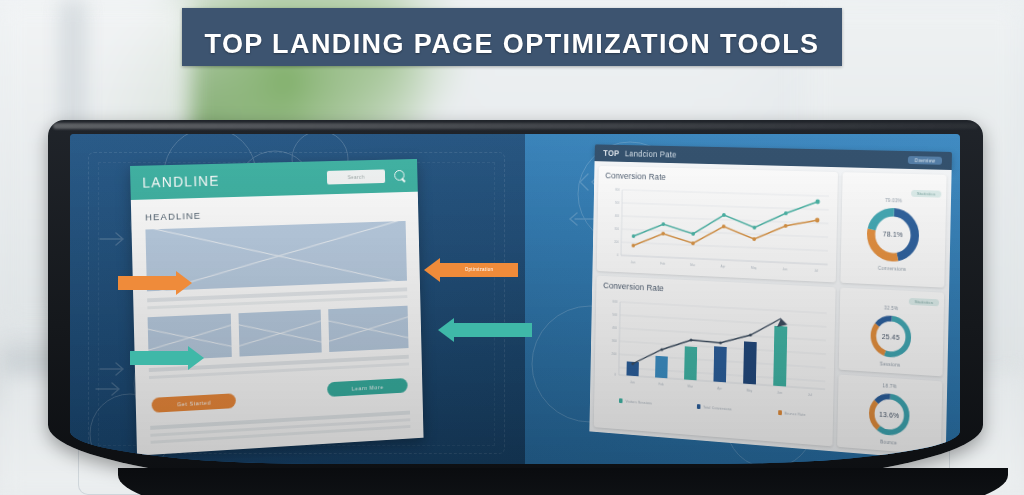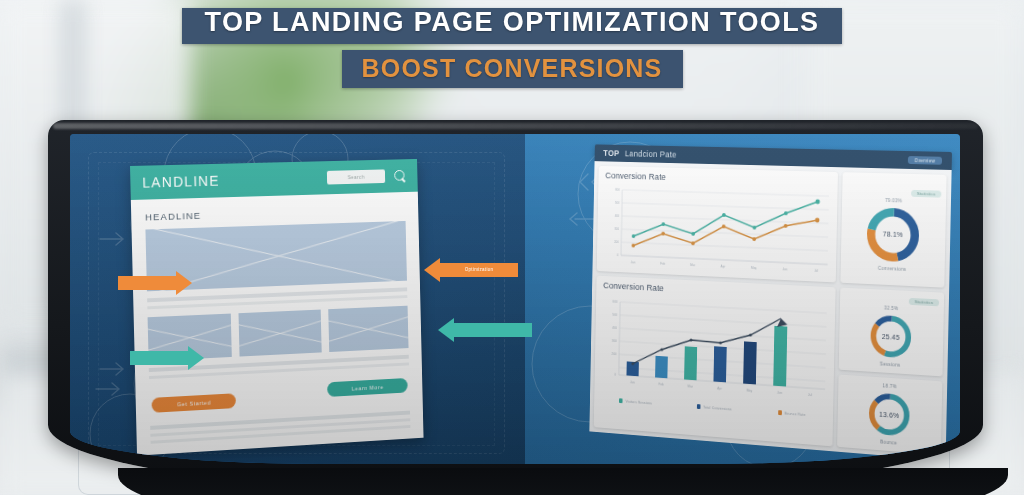--- a/index.html
+++ b/index.html
@@ -27,21 +27,21 @@
   .bg-desk{position:absolute;left:0;top:345px;width:230px;height:60px;background:#c9d0d4;filter:blur(12px);opacity:.9;}
   .bg-right{position:absolute;right:0;top:0;width:220px;height:380px;
     background:linear-gradient(180deg,#f0f3f4,#dde2e4);filter:blur(12px);opacity:.9;}
   .bg-bottom{position:absolute;left:0;bottom:0;width:1024px;height:120px;
     background:linear-gradient(180deg,#e3e7e9,#eceff0);filter:blur(10px);}
 
   
   .title-wrap{position:absolute;left:0;top:8px;width:1024px;text-align:center;z-index:40;}
   .banner{display:inline-block;background:#3d5470;
      box-shadow:0 1px 3px rgba(0,0,0,.30);}
-  .banner-main{padding:1px 22px 8px;}
+  .banner-main{padding:23px 22px 8px;}
   .banner-main .t{color:#ffffff;font-size:27px;letter-spacing:1.4px;font-weight:700;
      text-shadow:0 1px 2px rgba(0,0,0,.35);line-height:1;white-space:nowrap;}
   .banner-sub{padding:6px 20px 7px;margin-top:6px;background:#3c5370;}
   .banner-sub .t{color:#e2923f;font-size:25px;letter-spacing:1.2px;font-weight:700;
      text-shadow:0 1px 2px rgba(0,0,0,.30);line-height:1;white-space:nowrap;}
 
   
   .laptop{position:absolute;left:48px;top:120px;width:935px;height:375px;z-index:20;}
   .bezel{position:absolute;left:0;top:0;width:935px;height:372px;
     background:linear-gradient(180deg,#20242a 0%,#15181c 55%,#0c0e11 100%);
@@ -152,23 +152,20 @@
   <div class="bg-win"></div>
   <div class="bg-win-bar"></div>
   <div class="bg-desk"></div>
   <div class="bg-right"></div>
   <div class="bg-bottom"></div>
 
   <div class="title-wrap">
     <div class="banner banner-main">
       <div class="t">TOP LANDING PAGE OPTIMIZATION TOOLS</div>
     </div><br>
-    <div class="banner banner-sub">
-      <div class="t">BOOST CONVERSIONS</div>
-    </div>
   </div>
 
   <div class="laptop">
     <div class="bezel"></div>
     <div class="bezel-hl"></div>
 
     <div class="screen">
       <div class="panel-left"></div>
       <div class="panel-right"></div>
 

